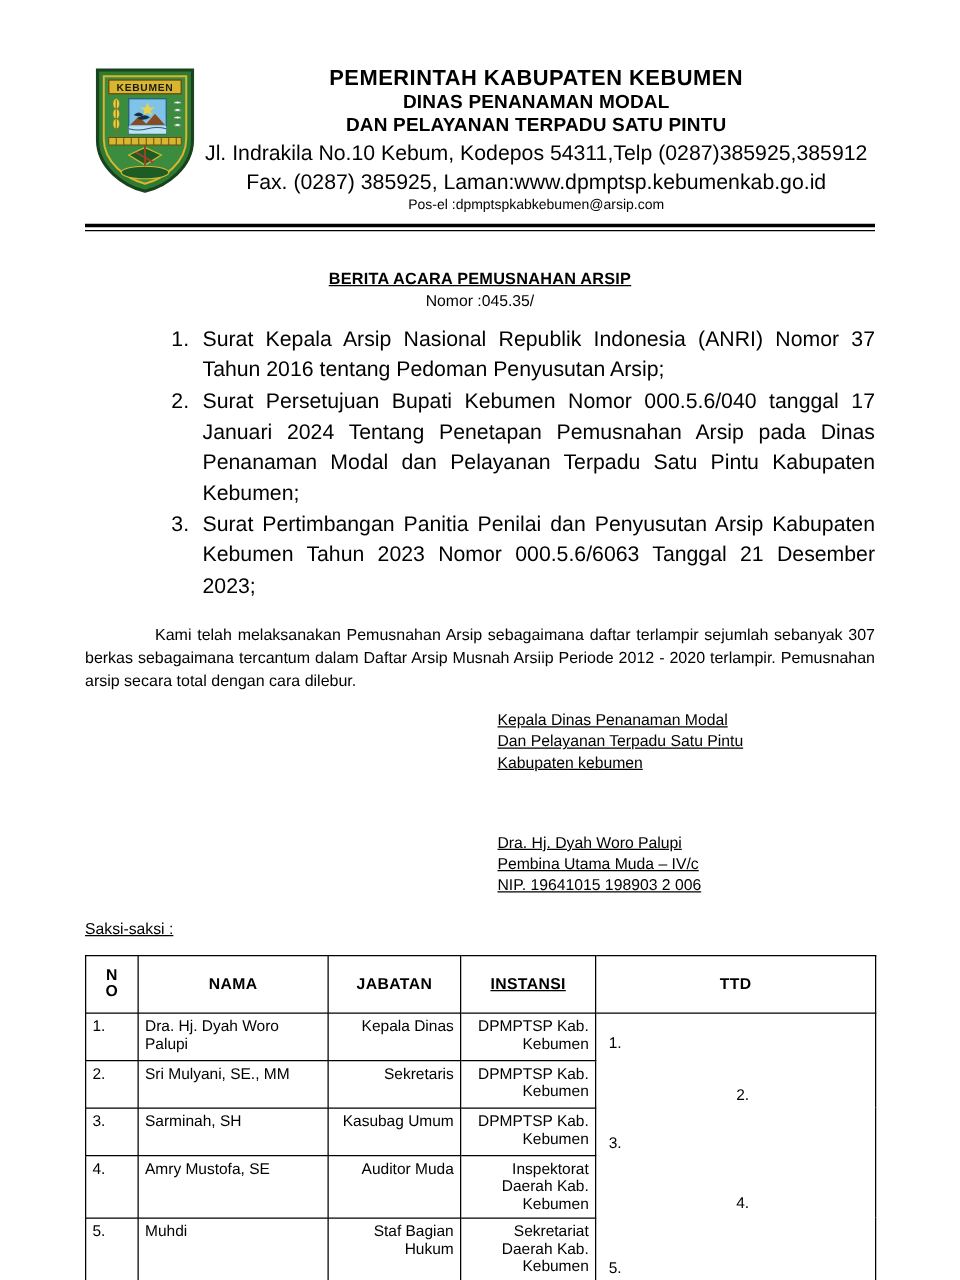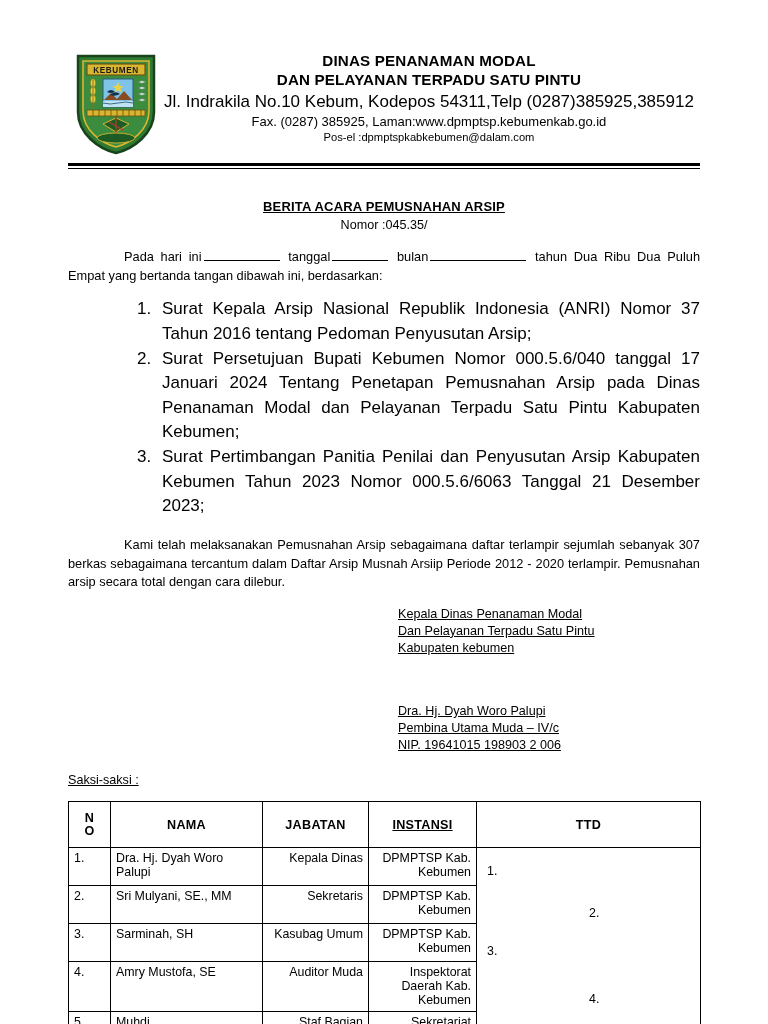--- a/index.html
+++ b/index.html
@@ -62,21 +62,21 @@
     line-height: 1.22;
     white-space: nowrap;
   }
   .lh-addr {
     font-size: 17px;
     line-height: 1.32;
     margin-top: 2px;
     white-space: nowrap;
   }
   .lh-addr2 {
-    font-size: 13px;
+    font-size: 17px;
     line-height: 1.3;
     white-space: nowrap;
   }
   .lh-addr3 {
     font-size: 11.2px;
     line-height: 1.32;
     white-space: nowrap;
   }
 
   .rule-wrap {
@@ -277,40 +277,40 @@
             <path d="M68 58 V64"></path>
         </g>
         <path d="M30 72 L43 66 L56 72 L43 80 Z" fill="#1d5c24" stroke="#d8b630" stroke-width="1"></path>
         <path d="M43 64 V82" stroke="#8a4a22" stroke-width="1.6"></path>
         <path d="M36 70 L50 78" stroke="#b03a2e" stroke-width="1.4"></path>
         <ellipse cx="43" cy="86" rx="19" ry="5" fill="#1d5c24" stroke="#d8b630" stroke-width="0.9"></ellipse>
       </svg>
     </div>
 
     <div class="letterhead-text">
+      <div class="lh-l1">PEMERINTAH  KABUPATEN  KEBUMEN</div>
       <div class="lh-l2">DINAS PENANAMAN MODAL</div>
       <div class="lh-l3">DAN PELAYANAN TERPADU SATU PINTU</div>
       <div class="lh-addr">Jl. Indrakila No.10 Kebum, Kodepos 54311,Telp (0287)385925,385912</div>
       <div class="lh-addr2">Fax. (0287) 385925, Laman:www.dpmptsp.kebumenkab.go.id</div>
-      <div class="lh-addr3">Pos-el :dpmptspkabkebumen@dalam.com</div>
+      <div class="lh-addr3">Pos-el :dpmptspkabkebumen@arsip.com</div>
     </div>
   </div>
 
   <div class="rule-wrap">
     <div class="rule-thick"></div>
     <div class="rule-gap"></div>
     <div class="rule-thin"></div>
   </div>
 
   <div class="content">
 
     <div class="doc-title">BERITA ACARA PEMUSNAHAN ARSIP</div>
     <div class="doc-number">Nomor :045.35/</div>
 
-    <div class="para indent"><span>Pada hari ini</span><span class="blank blank-lg"></span> <span>tanggal</span><span class="blank blank-md"></span> <span>bulan</span><span class="blank blank-xl"></span> <span>tahun Dua Ribu Dua Puluh Empat yang bertanda tangan dibawah ini, berdasarkan:</span></div>
 
     <ol class="refs">
       <li>Surat Kepala Arsip Nasional Republik Indonesia (ANRI) Nomor 37 Tahun 2016 tentang Pedoman Penyusutan Arsip;</li>
       <li>Surat Persetujuan Bupati Kebumen Nomor 000.5.6/040 tanggal 17 Januari 2024 Tentang Penetapan Pemusnahan Arsip pada Dinas Penanaman Modal dan Pelayanan Terpadu Satu Pintu Kabupaten Kebumen;</li>
       <li>Surat Pertimbangan Panitia Penilai dan Penyusutan Arsip Kabupaten Kebumen Tahun 2023 Nomor 000.5.6/6063 Tanggal 21 Desember 2023;</li>
     </ol>
 
     <div class="para-closing">Kami telah melaksanakan Pemusnahan Arsip sebagaimana daftar terlampir sejumlah sebanyak 307 berkas sebagaimana tercantum dalam Daftar Arsip Musnah Arsiip Periode 2012 - 2020 terlampir. Pemusnahan arsip secara total dengan cara dilebur.</div>
 
     <div class="sig-block">

